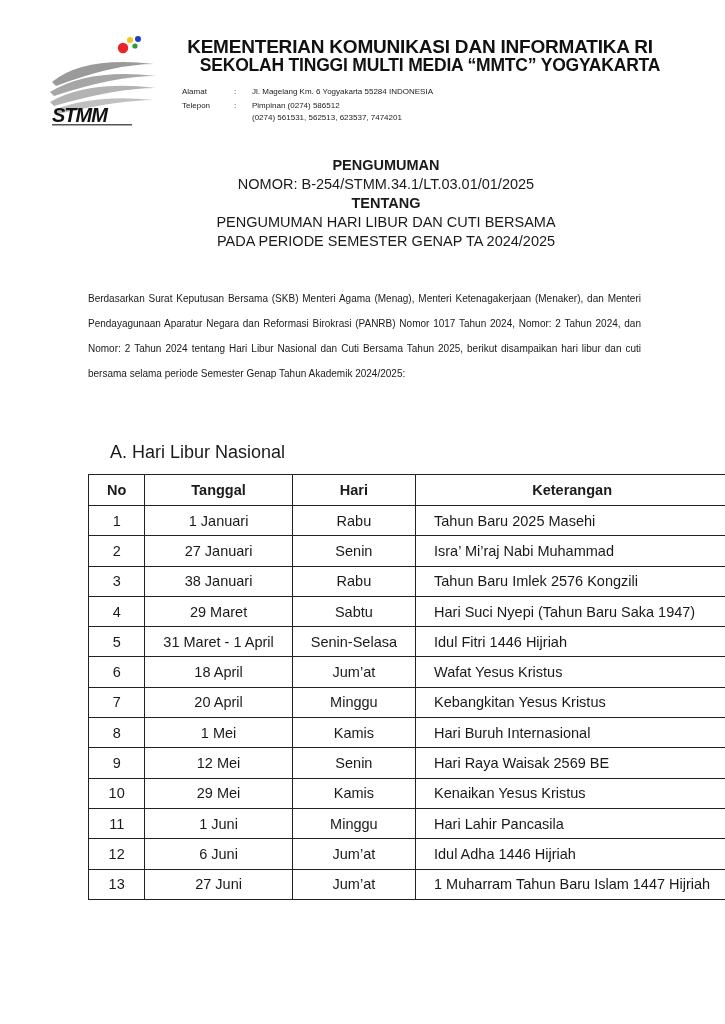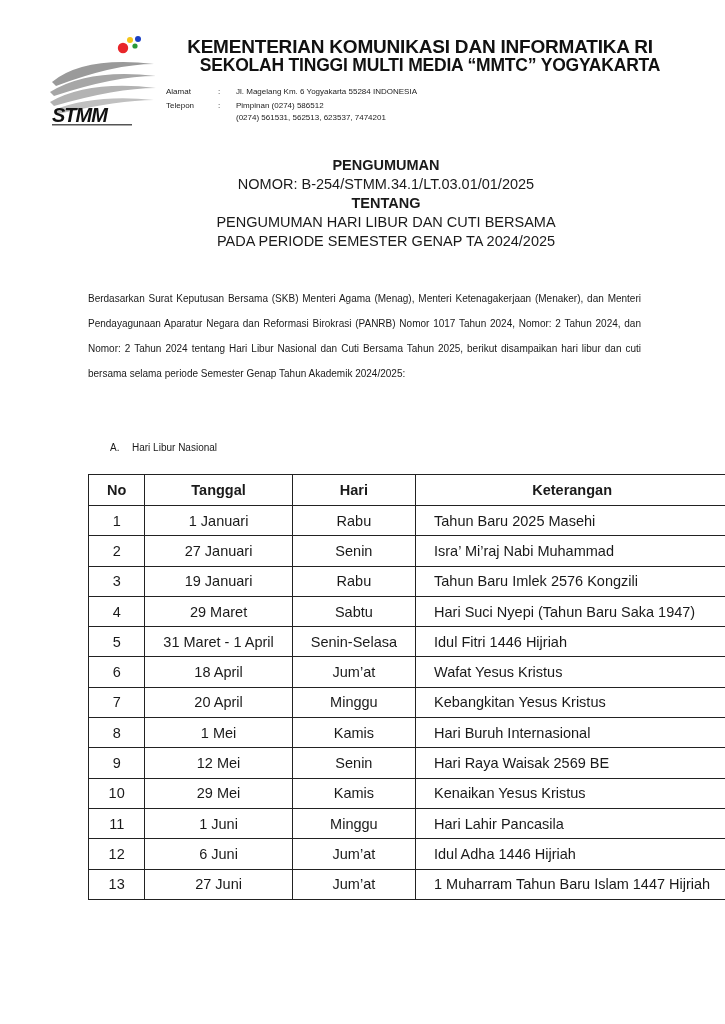--- a/index.html
+++ b/index.html
@@ -8,40 +8,40 @@
 
     .page { position: absolute; left: 0; top: 0; width: 725px; height: 1024px; background: #fff; }
 
     
     .logo { position: absolute; left: 44px; top: 34px; width: 120px; height: 95px; }
     .inst-line1 { position: absolute; left: 160px; top: 36px; width: 520px; text-align: center;
       font-weight: bold; font-size: 19px; letter-spacing: -0.2px; color: #111; }
     .inst-line2 { position: absolute; left: 160px; top: 55px; width: 540px; text-align: center;
       font-weight: bold; font-size: 17.5px; letter-spacing: -0.2px; color: #111; }
 
-    .contact { position: absolute; font-size: 8px; color: #222; line-height: 12px; }
+    .contact { position: absolute; font-size: 8px; color: #222; line-height: 12px; margin-left: 16px; }
     .contact-left { left: 166px; top: 86px; }
     .contact-left .row { display: flex; }
     .contact-left .lbl { width: 52px; }
     .contact-left .sep { width: 18px; }
     .contact-left .val { }
     .contact-right { right: 42px; top: 86px; text-align: right; }
     .contact-right .row { height: 14px; line-height: 14px; }
     .contact-right .row.first { height: 16px; }
     .email-link { text-decoration: underline; color: #222; }
 
     
     .title-block { position: absolute; left: 0; top: 156px; width: 725px; text-align: center; }
     .title-block div { font-size: 14.5px; line-height: 19px; color: #1a1a1a; padding-left: 47px; }
     .title-block .bold { font-weight: bold; }
 
     
     .para { position: absolute; left: 88px; top: 286px; width: 553px; font-size: 10px;
       line-height: 25px; text-align: justify; color: #1a1a1a; }
-    .section-a { position: absolute; left: 110px; top: 442px; font-size: 10px; color: #1a1a1a; }
+    .section-a { position: absolute; left: 110px; top: 442px; font-size: 18px; color: #1a1a1a; }
     .section-a .letter { display: inline-block; width: 22px; }
 
     
     .holiday-table { position: absolute; left: 88px; top: 474px; width: 553px;
       border-collapse: collapse; font-size: 14.5px; color: #1a1a1a; }
     .holiday-table th, .holiday-table td { border: 1.3px solid #222; height: 30.3px;
       padding: 0 18px; white-space: nowrap; }
     .holiday-table th { font-weight: bold; text-align: center; height: 31px; }
     .holiday-table td.c { text-align: center; }
     .holiday-table td.l { text-align: left; }
@@ -121,21 +121,21 @@
         <td class="l">Tahun Baru 2025 Masehi</td>
       </tr>
       <tr>
         <td class="c">2</td>
         <td class="c">27 Januari</td>
         <td class="c">Senin</td>
         <td class="l">Isra’ Mi’raj Nabi Muhammad</td>
       </tr>
       <tr>
         <td class="c">3</td>
-        <td class="c">19 Januari</td>
+        <td class="c">38 Januari</td>
         <td class="c">Rabu</td>
         <td class="l">Tahun Baru Imlek 2576 Kongzili</td>
       </tr>
       <tr>
         <td class="c">4</td>
         <td class="c">29 Maret</td>
         <td class="c">Sabtu</td>
         <td class="l">Hari Suci Nyepi (Tahun Baru Saka 1947)</td>
       </tr>
       <tr>

